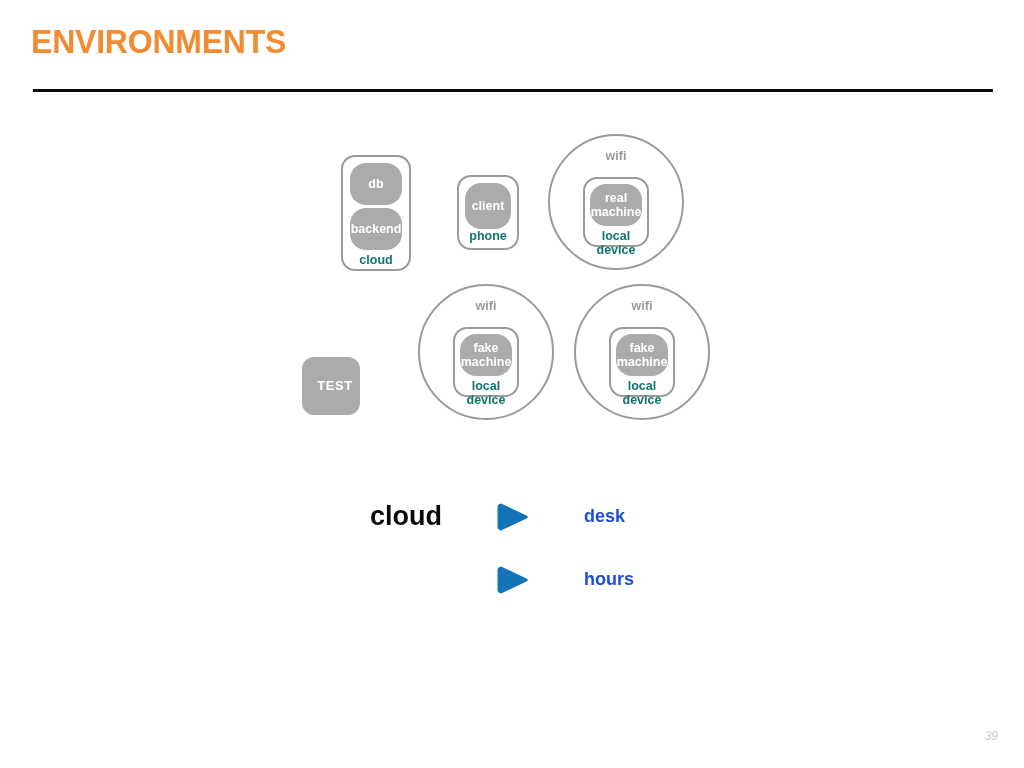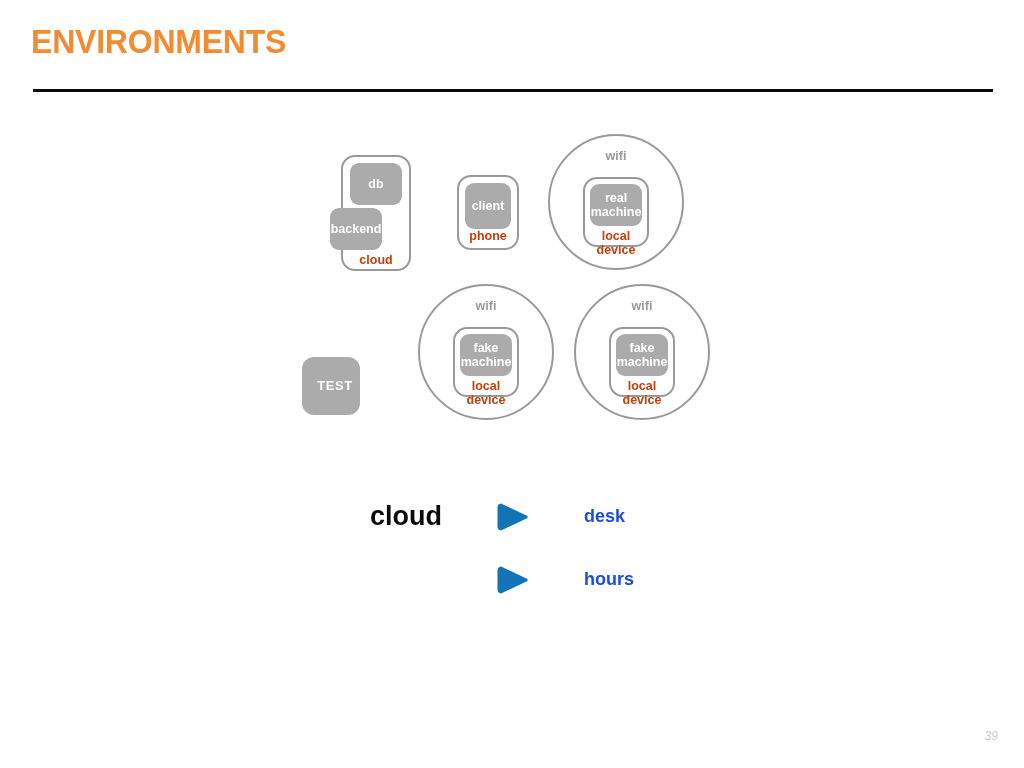--- a/index.html
+++ b/index.html
@@ -54,30 +54,30 @@
     border: 2px solid #9a9a9a;
     border-radius: 14px;
     background: #ffffff;
     box-sizing: border-box;
   }
   .container-label {
     position: absolute;
     left: 0;
     right: 0;
     text-align: center;
-    color: #c2410c;
+    color: #0f766e;
     font-size: 12.5px;
     font-weight: bold;
   }
 
   
   .chip {
     position: absolute;
     background: #ababab;
-    border-radius: 9px;
+    border-radius: 16px;
     color: #ffffff;
     font-size: 12.5px;
     font-weight: bold;
     display: flex;
     align-items: center;
     justify-content: center;
     text-align: center;
     line-height: 1.12;
     box-sizing: border-box;
   }
@@ -161,21 +161,21 @@
 
 <div id="slide-title">ENVIRONMENTS</div>
 <div id="title-rule"></div>
 
 <div id="diagram">
 
   <div class="container-box" style="left:341px; top:155px; width:70px; height:116px;"></div>
   <div class="chip" style="left:350px; top:163px; width:52px; height:42px;">
     <span>db</span>
   </div>
-  <div class="chip" style="left:330px; top:208px; width:52px; height:42px;">
+  <div class="chip" style="left:350px; top:208px; width:52px; height:42px;">
     <span>backend</span>
   </div>
   <div class="container-label" style="left:341px; width:70px; top:253px;">cloud</div>
 
   <div class="container-box" style="left:457px; top:175px; width:62px; height:75px;"></div>
   <div class="chip" style="left:465px; top:183px; width:46px; height:46px;">
     <span>client</span>
   </div>
   <div class="container-label" style="left:457px; width:62px; top:229px;">phone</div>
 

